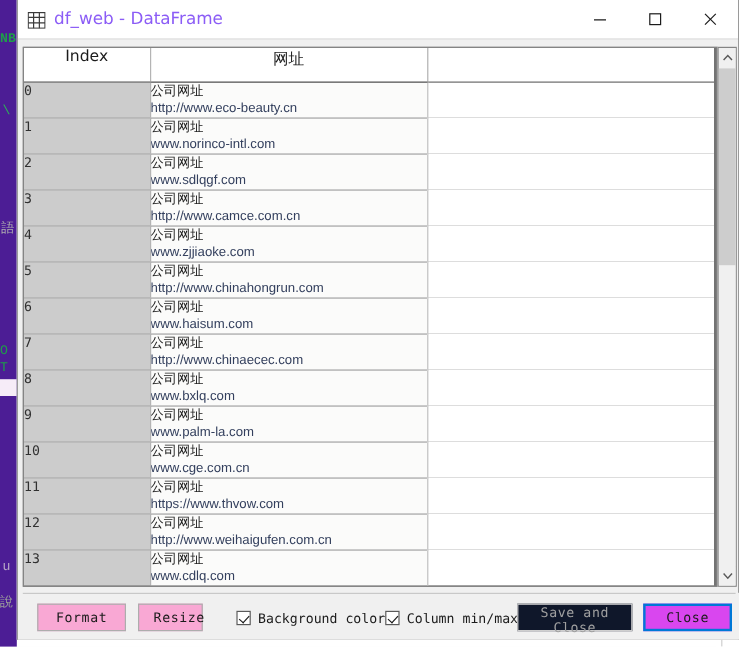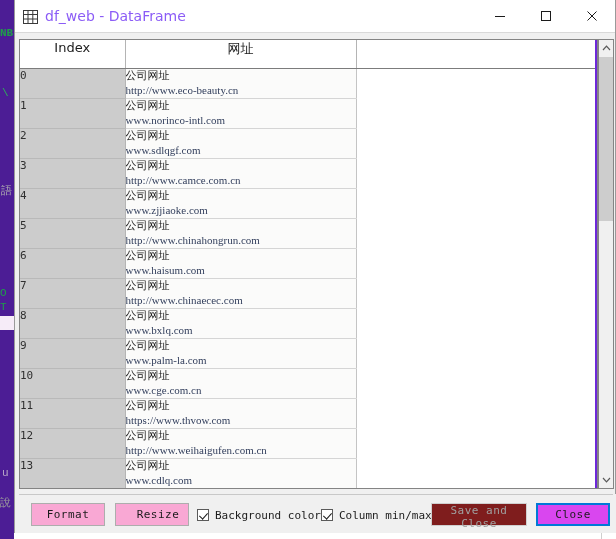--- a/index.html
+++ b/index.html
@@ -129,21 +129,21 @@
 
   
   #table-area {
     position: absolute;
     left: 4px;
     top: 39px;
     width: 579px;
     height: 450px;
     border: 1px solid #848484;
     box-sizing: border-box;
-    background: #6d28d9;
+    background: #737373;
     overflow: hidden;
   }
   table.grid {
     border-collapse: collapse;
     table-layout: fixed;
     position: absolute;
     left: 0;
     top: 0;
   }
   table.grid th, table.grid td {
@@ -214,21 +214,21 @@
     box-sizing: border-box;
   }
   .cell-label {
     font-family: "DejaVu Sans", "Liberation Sans", sans-serif;
     font-size: 11px;
     color: #1b1b1b;
     line-height: 14px;
     white-space: nowrap;
   }
   .cell-url {
-    font-family: Liberation Serif, serif;
+    font-family: Liberation Sans, sans-serif;
     font-size: 11px;
     color: #34405e;
     line-height: 14px;
     white-space: nowrap;
   }
 
   
   #vscroll {
     position: absolute;
     left: 583px;
@@ -286,26 +286,26 @@
     border: 1px solid #adadad;
     font-family: "DejaVu Sans Mono", "Liberation Mono", monospace;
     font-size: 11px;
     color: #1b1b1b;
     box-sizing: border-box;
     cursor: default;
     padding: 0;
     letter-spacing: 0.5px;
   }
   #btn-format { left: 16px; width: 74px; }
-  #btn-resize { left: 100px; width: 74px; padding-left: 12px; }
+  #btn-resize { left: 100px; width: 54px; padding-left: 12px; }
   #btn-save-close {
     left: 416px;
     width: 96px;
     color: #a0a0a0;
-    background: #7f1d1d;
+    background: #0f172a;
     border-color: #cfcfcf;
   }
   #btn-close {
     left: 521px;
     width: 74px;
     background: #d946ef;
     border: 2px solid #0078d7;
   }
   .tb-check {
     position: absolute;

